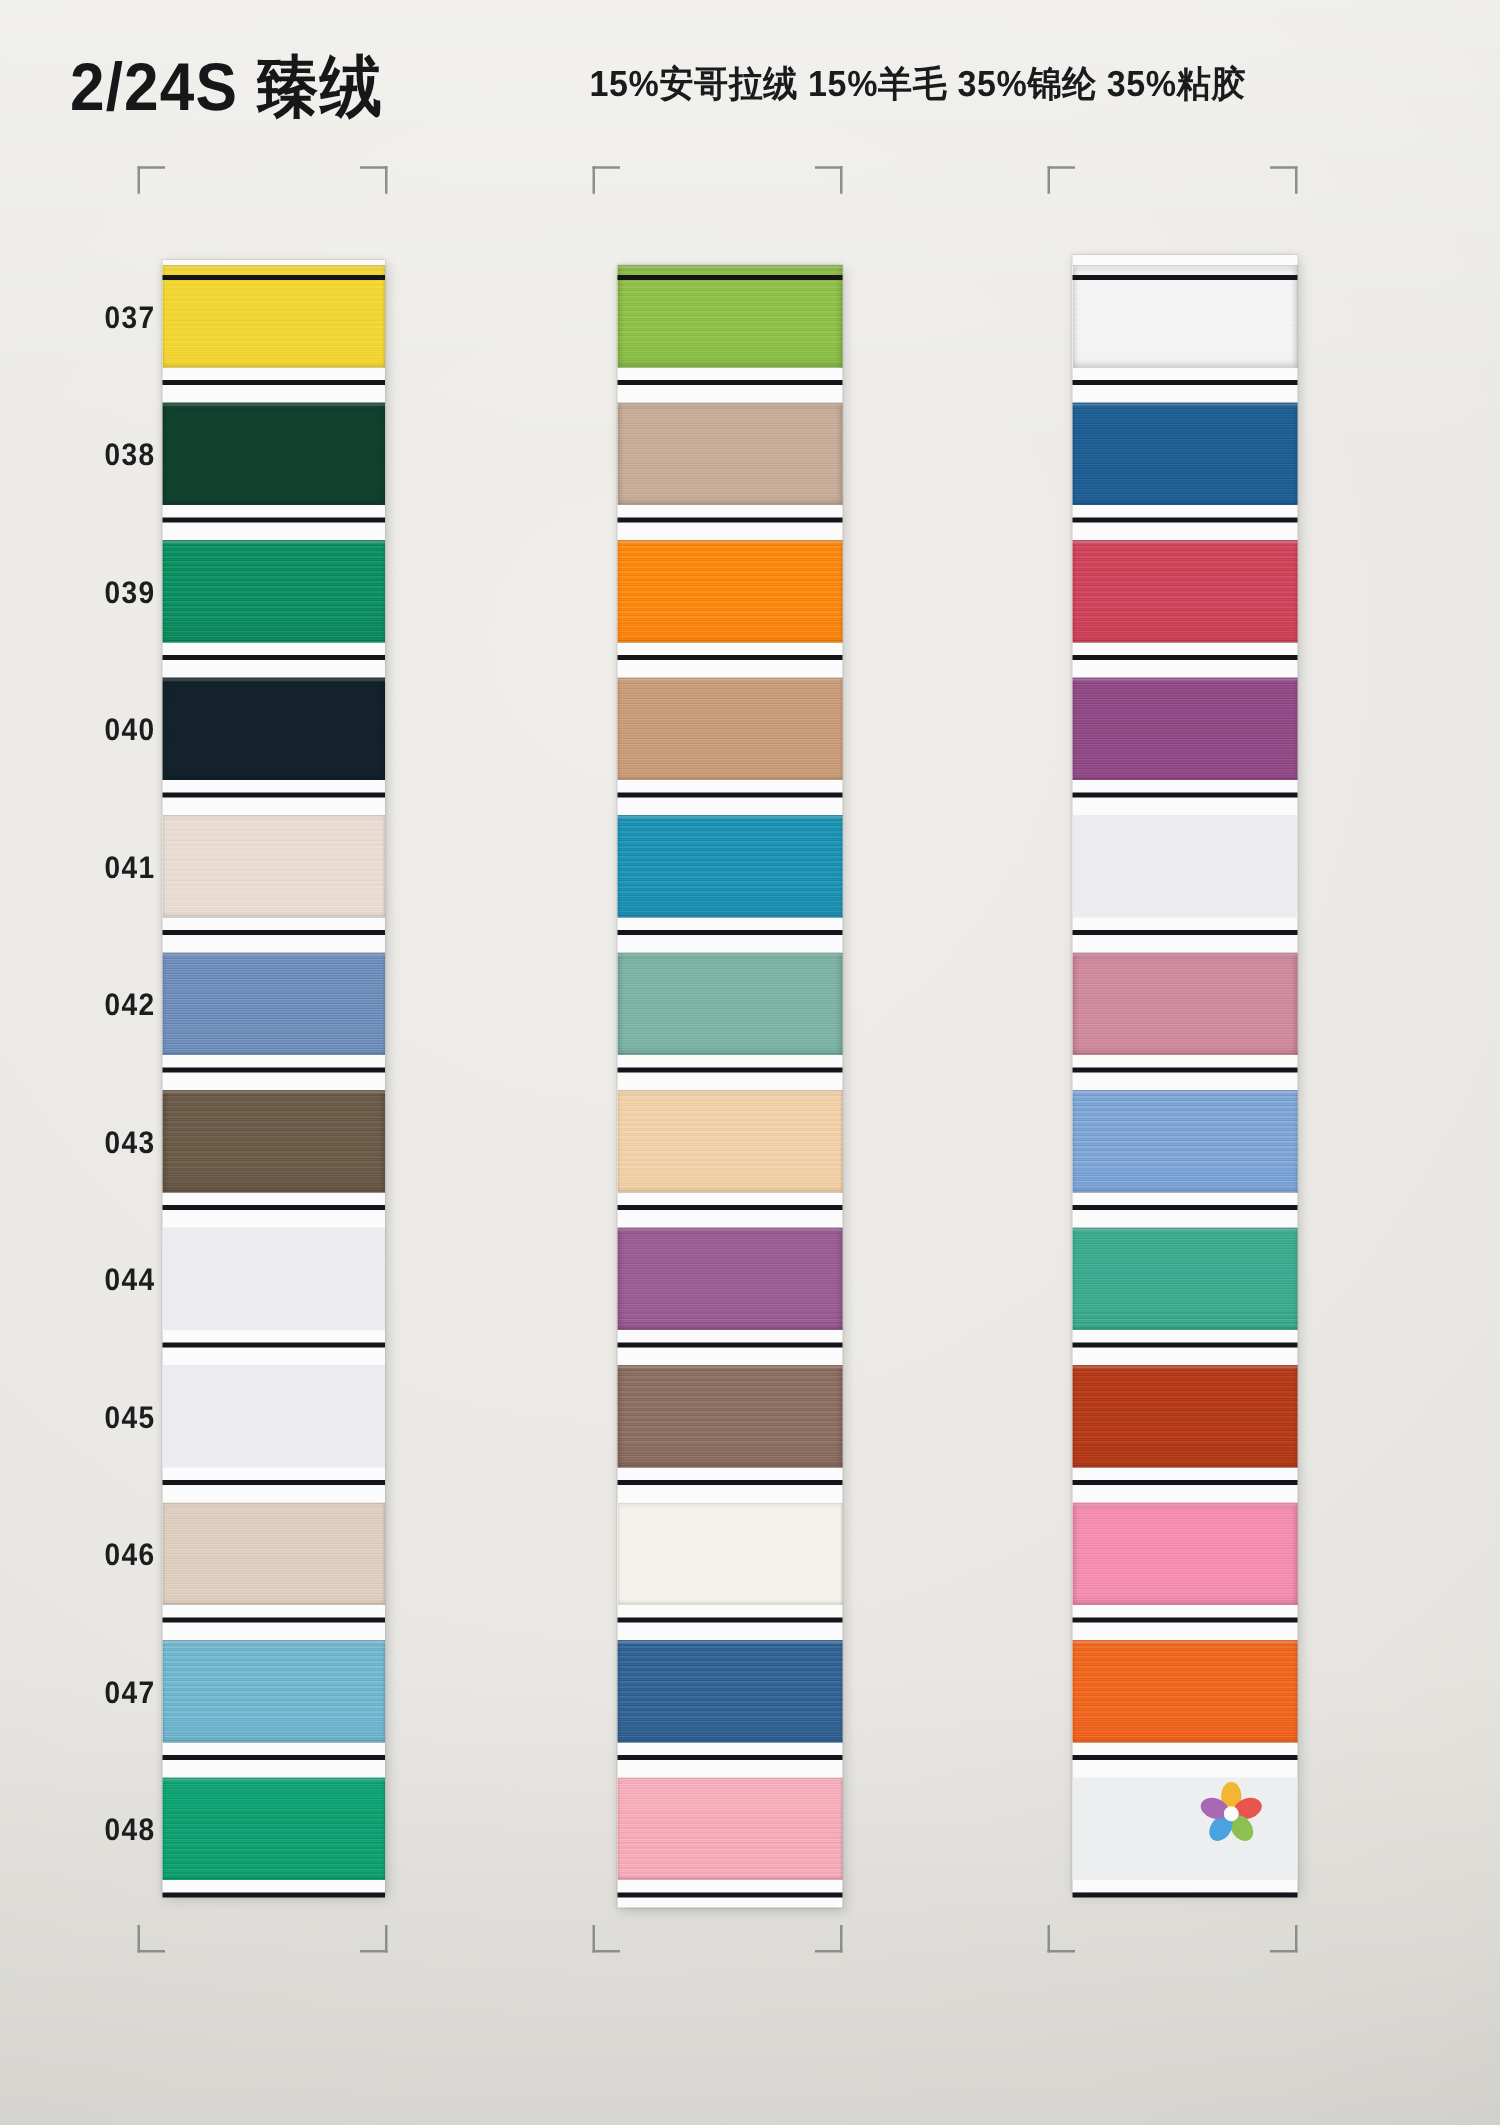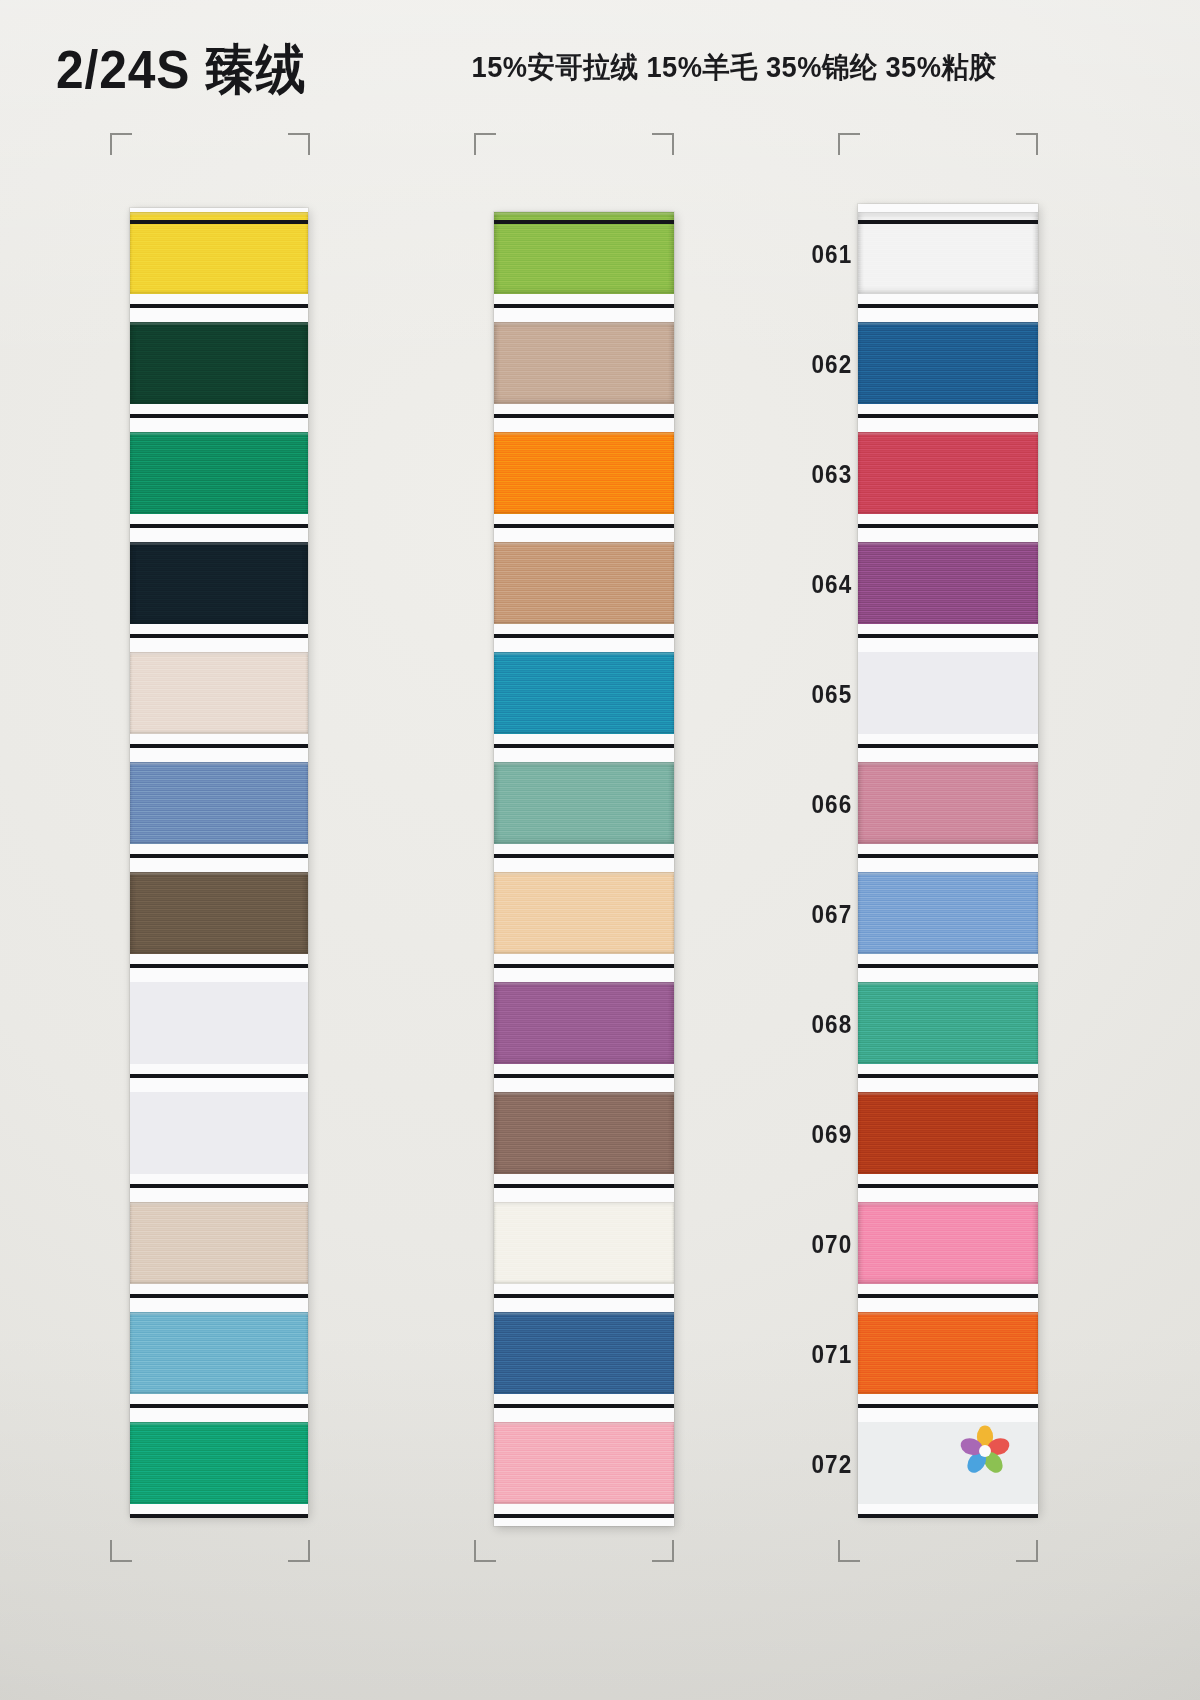--- a/index.html
+++ b/index.html
@@ -172,20 +172,34 @@
 <div class="crop bl" style="left:838px;top:1540px">
     <i class="h"></i>
     <i class="v"></i>
   </div>
 <div class="crop br" style="left:1016px;top:1540px">
     <i class="h"></i>
     <i class="v"></i>
   </div>
 
 <div class="column" id="col0">
+  <div class="labels">
+      <div class="swatch-label" style="top: 42px;">037</div>
+      <div class="swatch-label" style="top: 152px;">038</div>
+      <div class="swatch-label" style="top: 262px;">039</div>
+      <div class="swatch-label" style="top: 372px;">040</div>
+      <div class="swatch-label" style="top: 482px;">041</div>
+      <div class="swatch-label" style="top: 592px;">042</div>
+      <div class="swatch-label" style="top: 702px;">043</div>
+      <div class="swatch-label" style="top: 812px;">044</div>
+      <div class="swatch-label" style="top: 922px;">045</div>
+      <div class="swatch-label" style="top: 1032px;">046</div>
+      <div class="swatch-label" style="top: 1142px;">047</div>
+      <div class="swatch-label" style="top: 1252px;">048</div>
+    </div>
   <div class="strip" style="top: 10px; height: 1308px;">
       <div class="cells">
         <div class="staple" style="left: 30%; top: 9px;"></div>
         <div class="staple" style="left: 62%; top: 9px;"></div>
         <div class="yarn" style="top: 4px; height: 82px; background-color: rgb(242, 212, 51);"></div>
         <div class="rule" style="top: 96px;"></div>
         <div class="yarn fuzzy" style="top: 114px; height: 82px; background-color: rgb(17, 65, 46);"></div>
         <div class="rule" style="top: 206px;"></div>
         <div class="yarn" style="top: 224px; height: 82px; background-color: rgb(15, 139, 95);"></div>
         <div class="rule" style="top: 316px;"></div>
@@ -238,34 +252,20 @@
         <div class="rule" style="top: 1082px;"></div>
         <div class="yarn" style="top: 1100px; height: 82px; background-color: rgb(51, 97, 145);"></div>
         <div class="rule" style="top: 1192px;"></div>
         <div class="yarn" style="top: 1210px; height: 82px; background-color: rgb(245, 173, 187);"></div>
         <div class="rule" style="top: 1302px;"></div>
         <div class="rule" style="top: 8px;"></div>
       </div>
     </div>
 </div>
 <div class="column" id="col2">
-  <div class="labels">
-      <div class="swatch-label" style="top: 42px;">061</div>
-      <div class="swatch-label" style="top: 152px;">062</div>
-      <div class="swatch-label" style="top: 262px;">063</div>
-      <div class="swatch-label" style="top: 372px;">064</div>
-      <div class="swatch-label" style="top: 482px;">065</div>
-      <div class="swatch-label" style="top: 592px;">066</div>
-      <div class="swatch-label" style="top: 702px;">067</div>
-      <div class="swatch-label" style="top: 812px;">068</div>
-      <div class="swatch-label" style="top: 922px;">069</div>
-      <div class="swatch-label" style="top: 1032px;">070</div>
-      <div class="swatch-label" style="top: 1142px;">071</div>
-      <div class="swatch-label" style="top: 1252px;">072</div>
-    </div>
   <div class="strip wide" style="top: 6px; height: 1310px;">
       <div class="cells">
         <div class="staple" style="left: 30%; top: 9px;"></div>
         <div class="staple" style="left: 62%; top: 9px;"></div>
         <div class="yarn fuzzy" style="top: 8px; height: 82px; background-color: rgb(243, 243, 243);"></div>
         <div class="rule" style="top: 100px;"></div>
         <div class="yarn" style="top: 118px; height: 82px; background-color: rgb(31, 93, 144);"></div>
         <div class="rule" style="top: 210px;"></div>
         <div class="yarn" style="top: 228px; height: 82px; background-color: rgb(204, 67, 88);"></div>
         <div class="rule" style="top: 320px;"></div>

